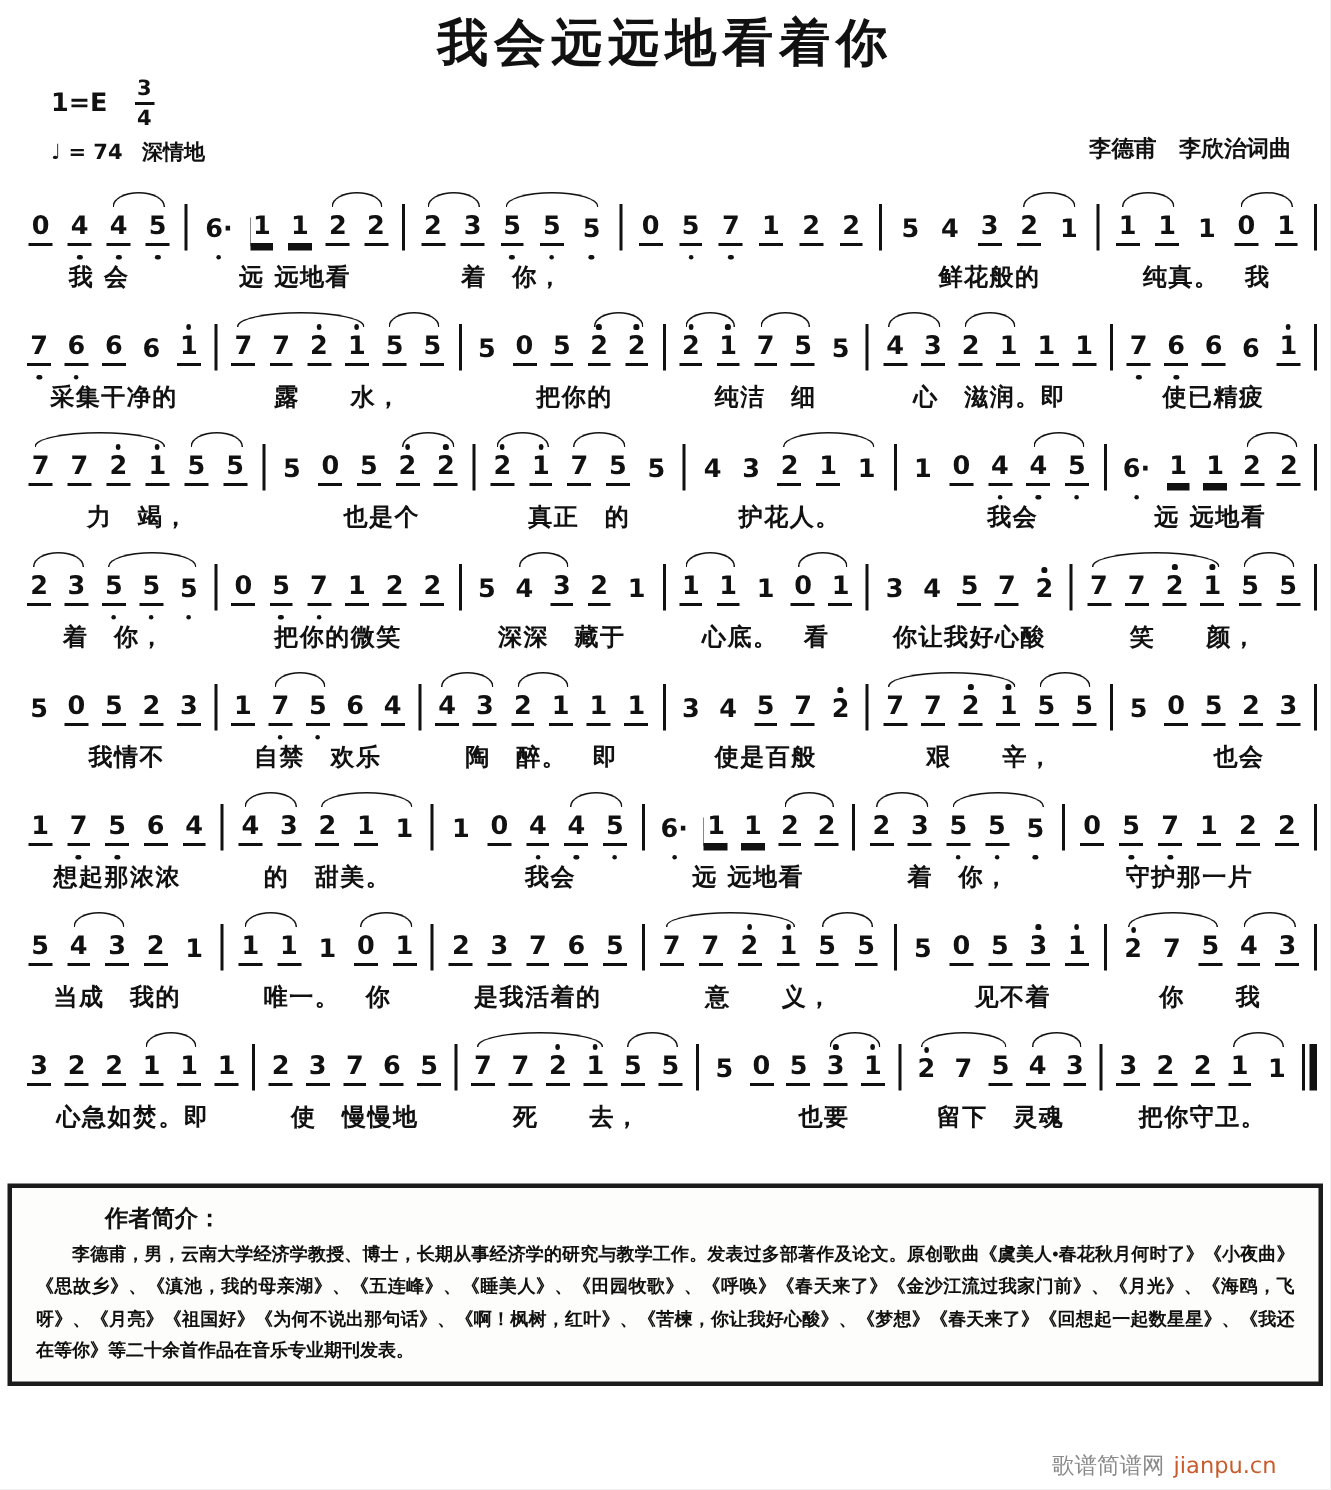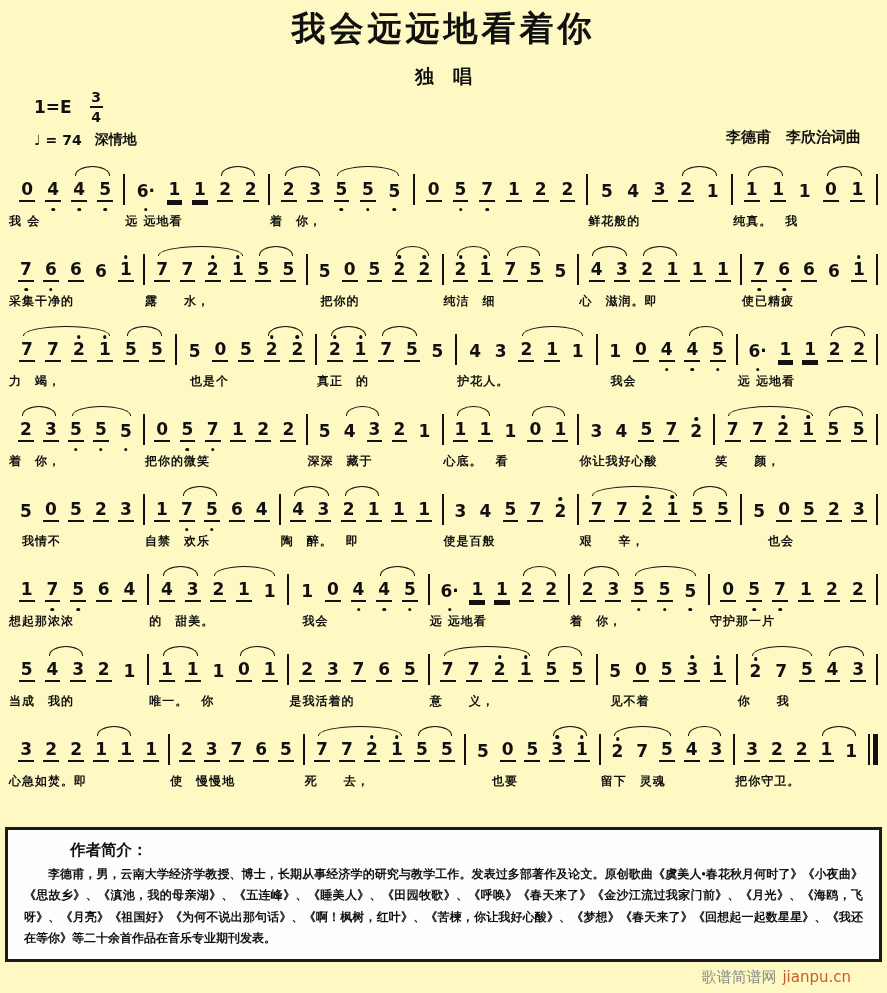--- a/index.html
+++ b/index.html
@@ -1,18 +1,18 @@
 <!DOCTYPE html>
 <html lang="zh"><head>
 <meta charset="utf-8">
 <style>
   html,body { margin:0; padding:0; background:#e8e8e8; }
   .page {
     position:relative; width:887px; height:993px; margin:0 auto;
-    background:#fef9c3; color:#111; overflow:hidden; box-sizing:border-box;
+    background:#ffffff; color:#111; overflow:hidden; box-sizing:border-box;
     font-family:"DejaVu Sans", sans-serif;
   }
   
   .title { margin:6px 0 0; text-align:center; font-size:34px; font-weight:900; letter-spacing:4px; }
   .subtitle { margin-top:12px; text-align:center; font-size:19px; font-weight:bold; }
   .meta-row { display:flex; justify-content:space-between; align-items:flex-end; padding:0 26px 0 34px; margin-top:0;text-align:center; }
   .key-row { display:flex; align-items:center; gap:18px; font-size:17px; font-weight:bold; }
   .time-sig { display:inline-flex; flex-direction:column; align-items:center; line-height:1; font-size:14px; font-weight:bold; }
   .time-sep { width:13px; height:2px; background:#111; margin:2px 0; }
   .tempo-row { margin-top:7px; font-size:14px; font-weight:bold; display:flex; align-items:center; gap:5px; }
@@ -30,38 +30,37 @@
   .u2 { border-bottom:2px solid #111; box-shadow:0 3px 0 0 #111; }
   .dot-hi { position:absolute; top:-5px; left:50%; transform:translateX(-50%); width:3.5px; height:3.5px; border-radius:50%; background:#111; }
   .dot-lo { position:absolute; bottom:-9px; left:50%; transform:translateX(-50%); width:3.5px; height:3.5px; border-radius:50%; background:#111; }
   .slur { position:absolute; top:5px; height:10px; box-sizing:border-box;
           border:1.8px solid #111; border-bottom:none;
           border-radius:100% 100% 0 0 / 190% 190% 0 0; }
   .barline { flex:0 0 2px; width:2px; height:31px; background:#111; margin-top:13px; }
   .finalbar { display:flex; gap:3px; margin-top:13px; }
   .fb-thin { width:2px; height:31px; background:#111; }
   .fb-thick { width:5px; height:31px; background:#111; }
-  .lyric { margin-top:11px; font-size:12px; font-weight:bold; white-space:pre; letter-spacing:1px; overflow:visible; }
+  .lyric { margin-top:11px; text-align:center; font-size:16px; font-weight:bold; white-space:pre; letter-spacing:1px; overflow:visible; }
   
   .bio-box { margin:26px 5px 0 5px; border:3px solid #1b1b1b; padding:8px 16px 10px 16px; background:#fdfdfb; }
   .bio-heading { font-size:15.5px; font-weight:bold; margin:2px 0 3px 46px; }
   .bio-text { margin:0; font-size:12px; font-weight:bold; line-height:1.78; text-indent:2em; text-align:justify;
               font-family:Liberation Serif, serif; }
   
   .watermark { position:absolute; right:36px; bottom:6px; font-size:15px; white-space:nowrap; }
   .wm-site { color:#8a8a8a; }
   .wm-url { color:#c75b2b; text-decoration:none; margin-left:6px; cursor:pointer; }
 </style>
 </head>
 <body>
 
 <div class="page">
 
   <h1 class="title">我会远远地看着你</h1>
-  <div class="subtitle">独　唱</div>
 
   <div class="meta-row">
     <div>
       <div class="key-row">
         <span>1=E</span>
         <span class="time-sig">
           <span>3</span>
           <span class="time-sep"></span>
           <span>4</span>
         </span>

